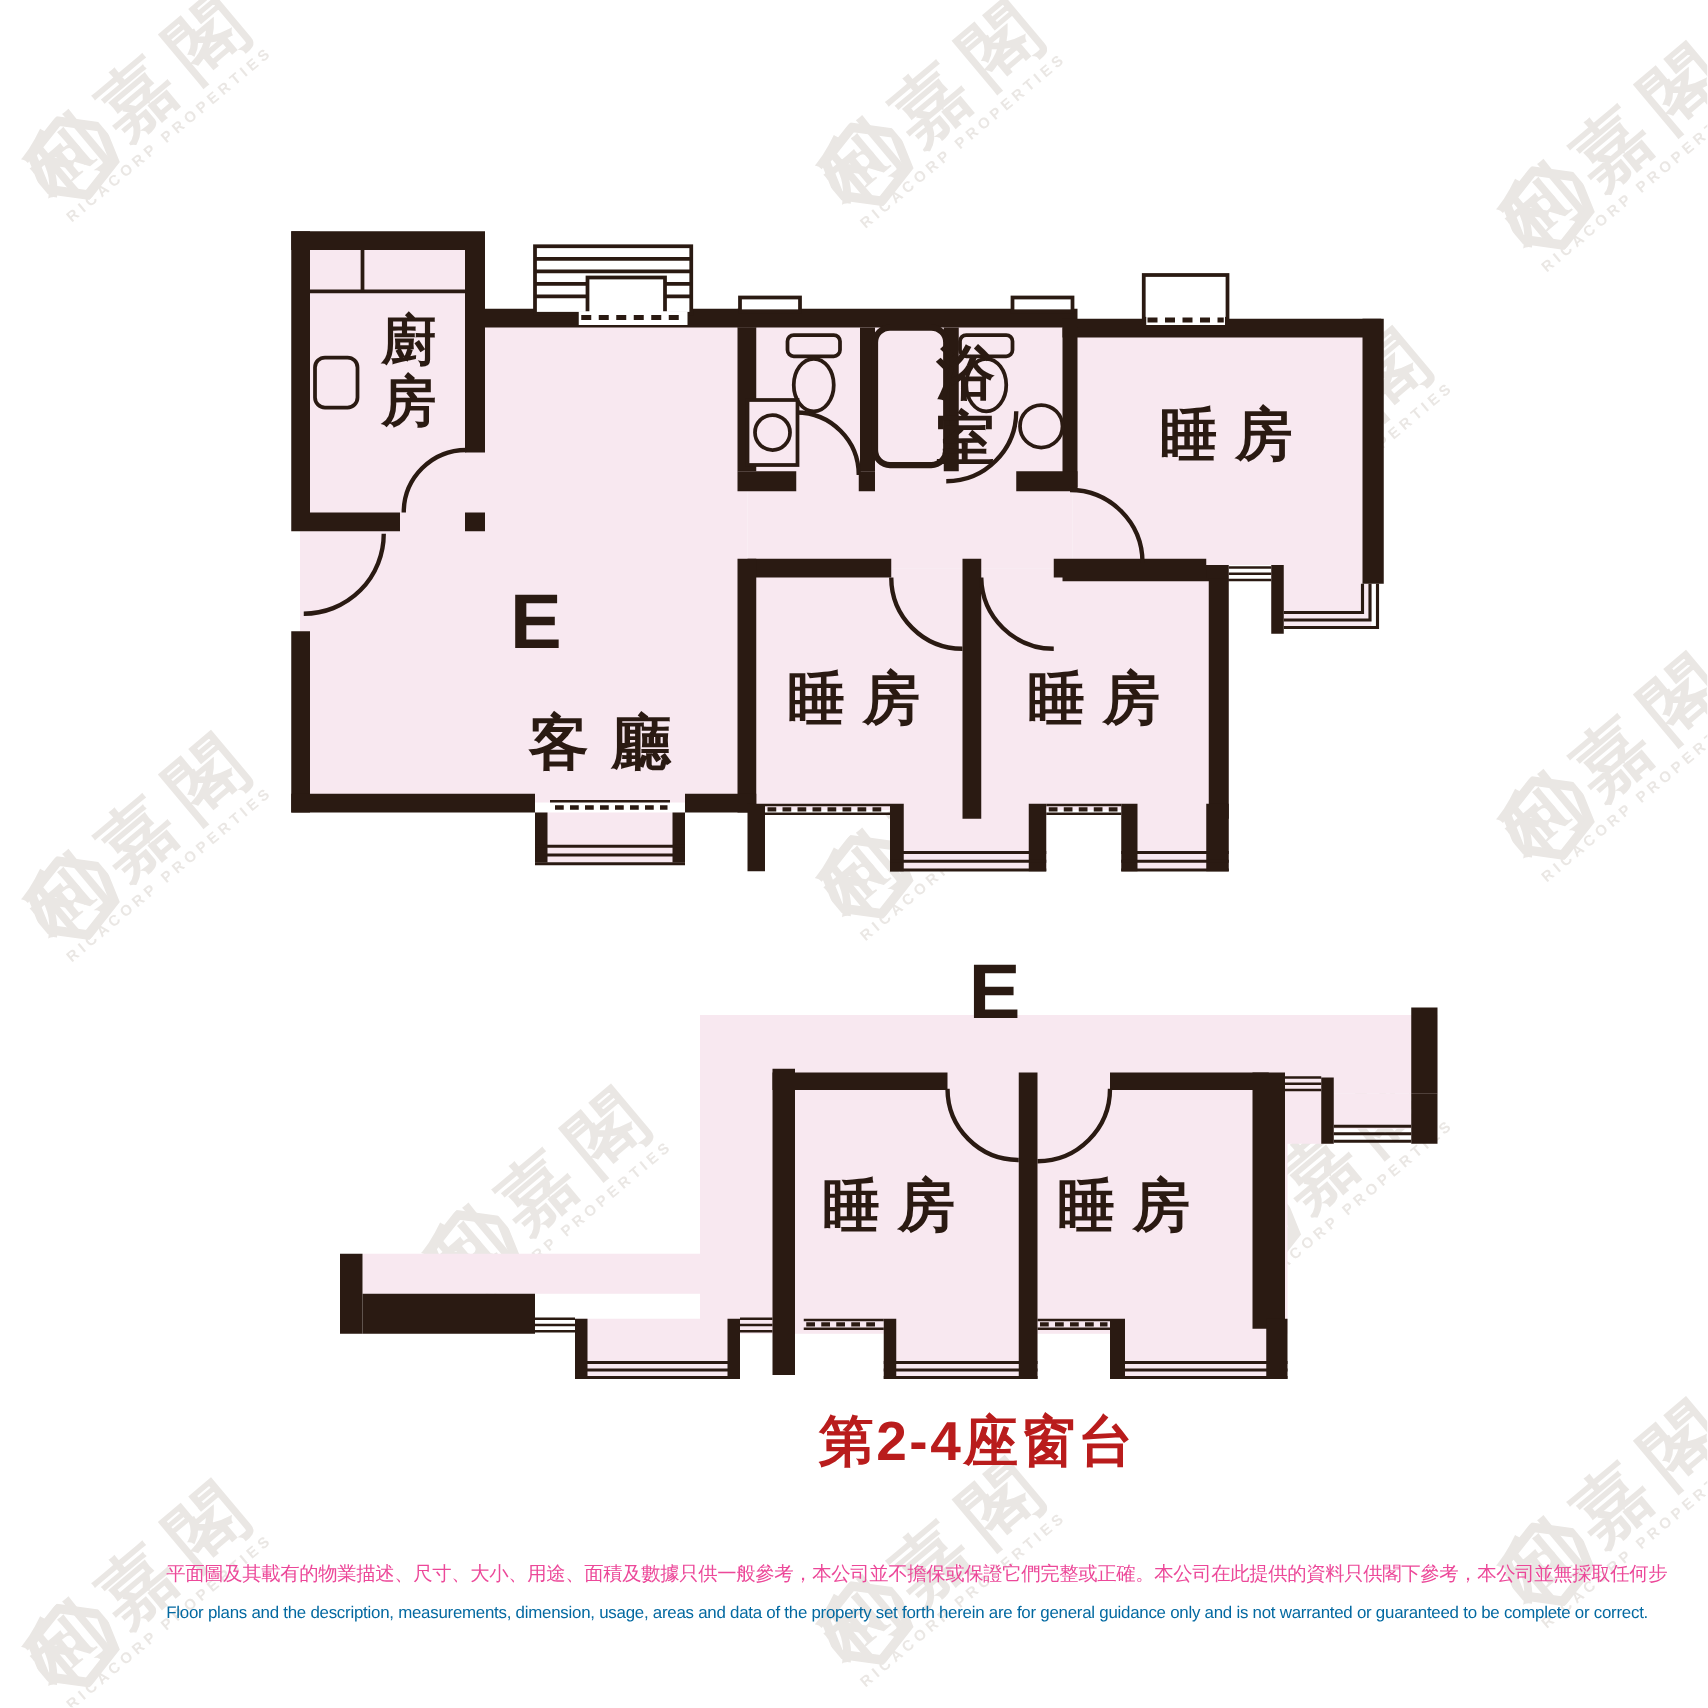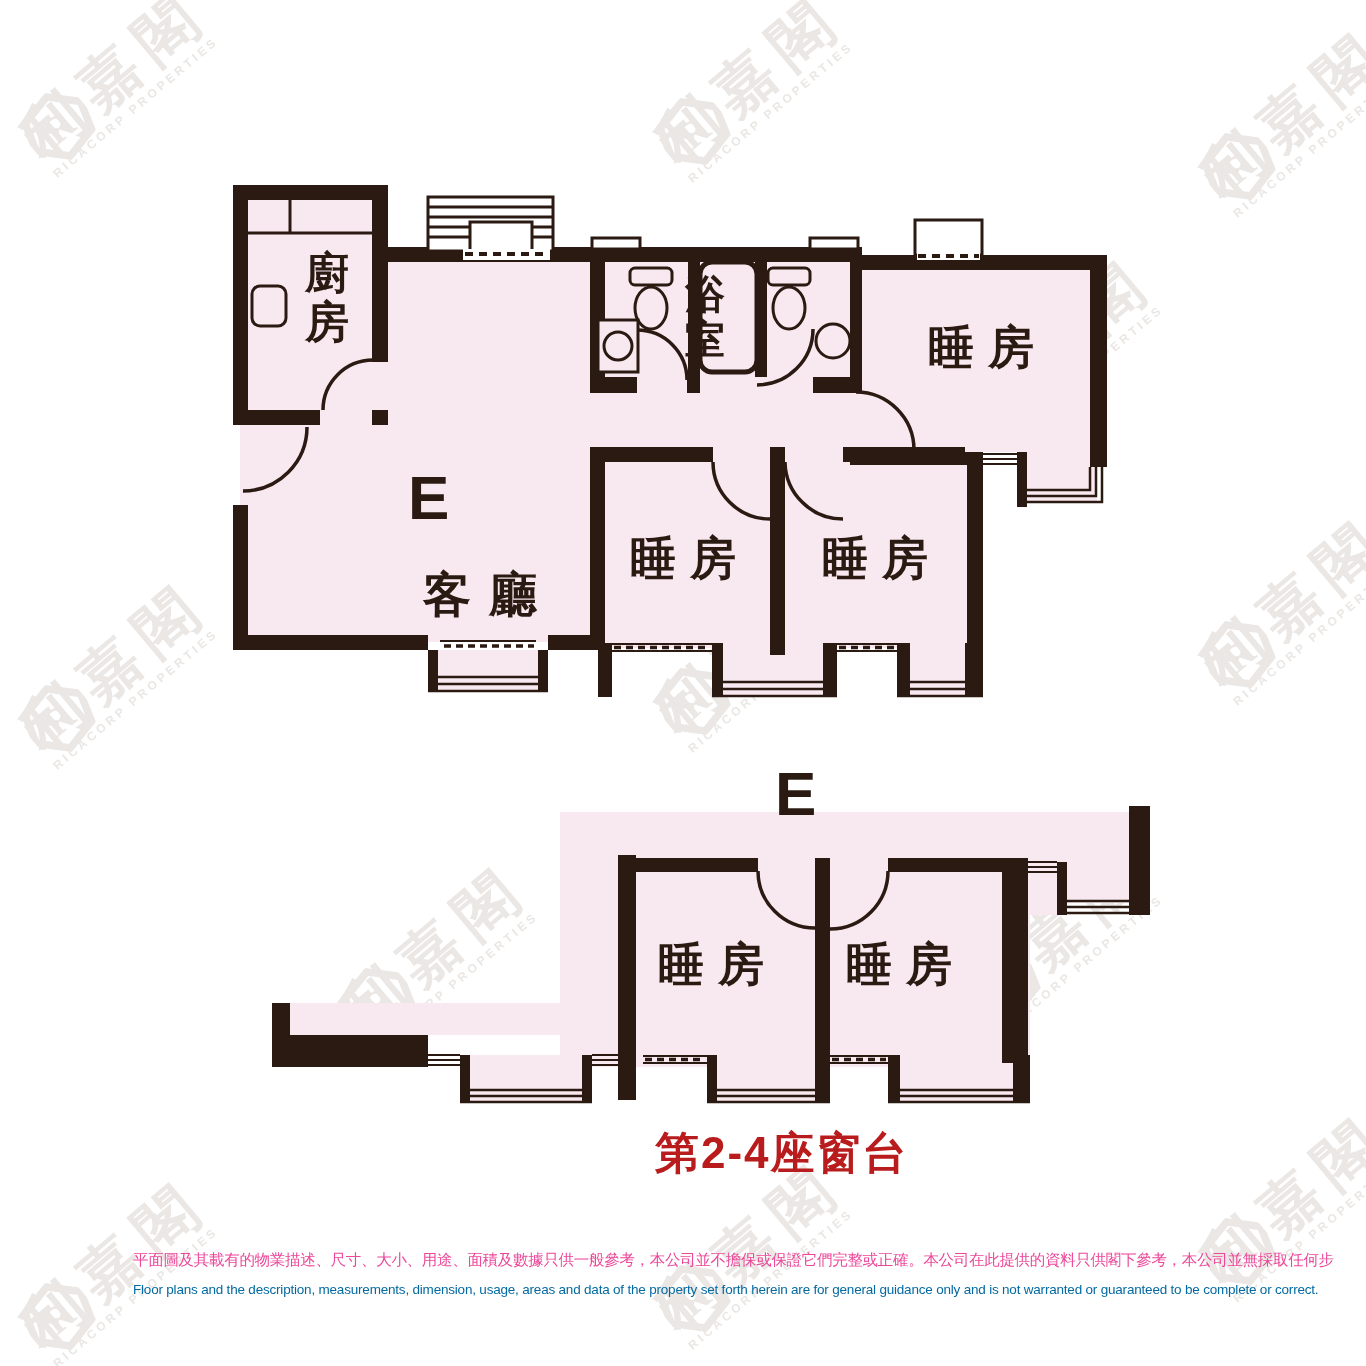--- a/index.html
+++ b/index.html
@@ -356,21 +356,21 @@
           <line x1="888" y1="1102" x2="1030" y2="1102"></line>
       </g>
       <g stroke="#2a1a12" stroke-width="3.5" fill="none">
         <path d="M758,871 A57,57 0 0 0 815,928"></path>
         <path d="M888,871 A58,58 0 0 1 830,929"></path>
       </g>
     </g>
   </svg>
 
   <div class="lbl v" style="left:305px;top:248px;width:50px;font-size:44px;">廚房</div>
-  <div class="lbl v" style="left:685px;top:272px;width:44px;font-size:40px;">浴室</div>
+  <div class="lbl v" style="left:749px;top:272px;width:44px;font-size:47px;">浴室</div>
   <div class="lbl h" style="left:878px;top:322px;width:220px;font-size:46px;letter-spacing:14px;">睡房</div>
   <div class="lbl h" style="left:379px;top:568px;width:220px;font-size:48px;letter-spacing:18px;text-align:center;">客廳</div>
   <div class="lbl h" style="left:580px;top:533px;width:220px;font-size:46px;letter-spacing:14px;">睡房</div>
   <div class="lbl h" style="left:772px;top:533px;width:220px;font-size:46px;letter-spacing:14px;">睡房</div>
   <div class="unit-e" style="left:408px;top:462px;">E</div>
 
   <div class="unit-e" style="left:775px;top:758px;">E</div>
   <div class="lbl h" style="left:608px;top:939px;width:220px;font-size:46px;letter-spacing:14px;">睡房</div>
   <div class="lbl h" style="left:796px;top:939px;width:220px;font-size:46px;letter-spacing:14px;">睡房</div>
   <div class="caption" style="left:655px;top:1124px;">第2-4座窗台</div>

